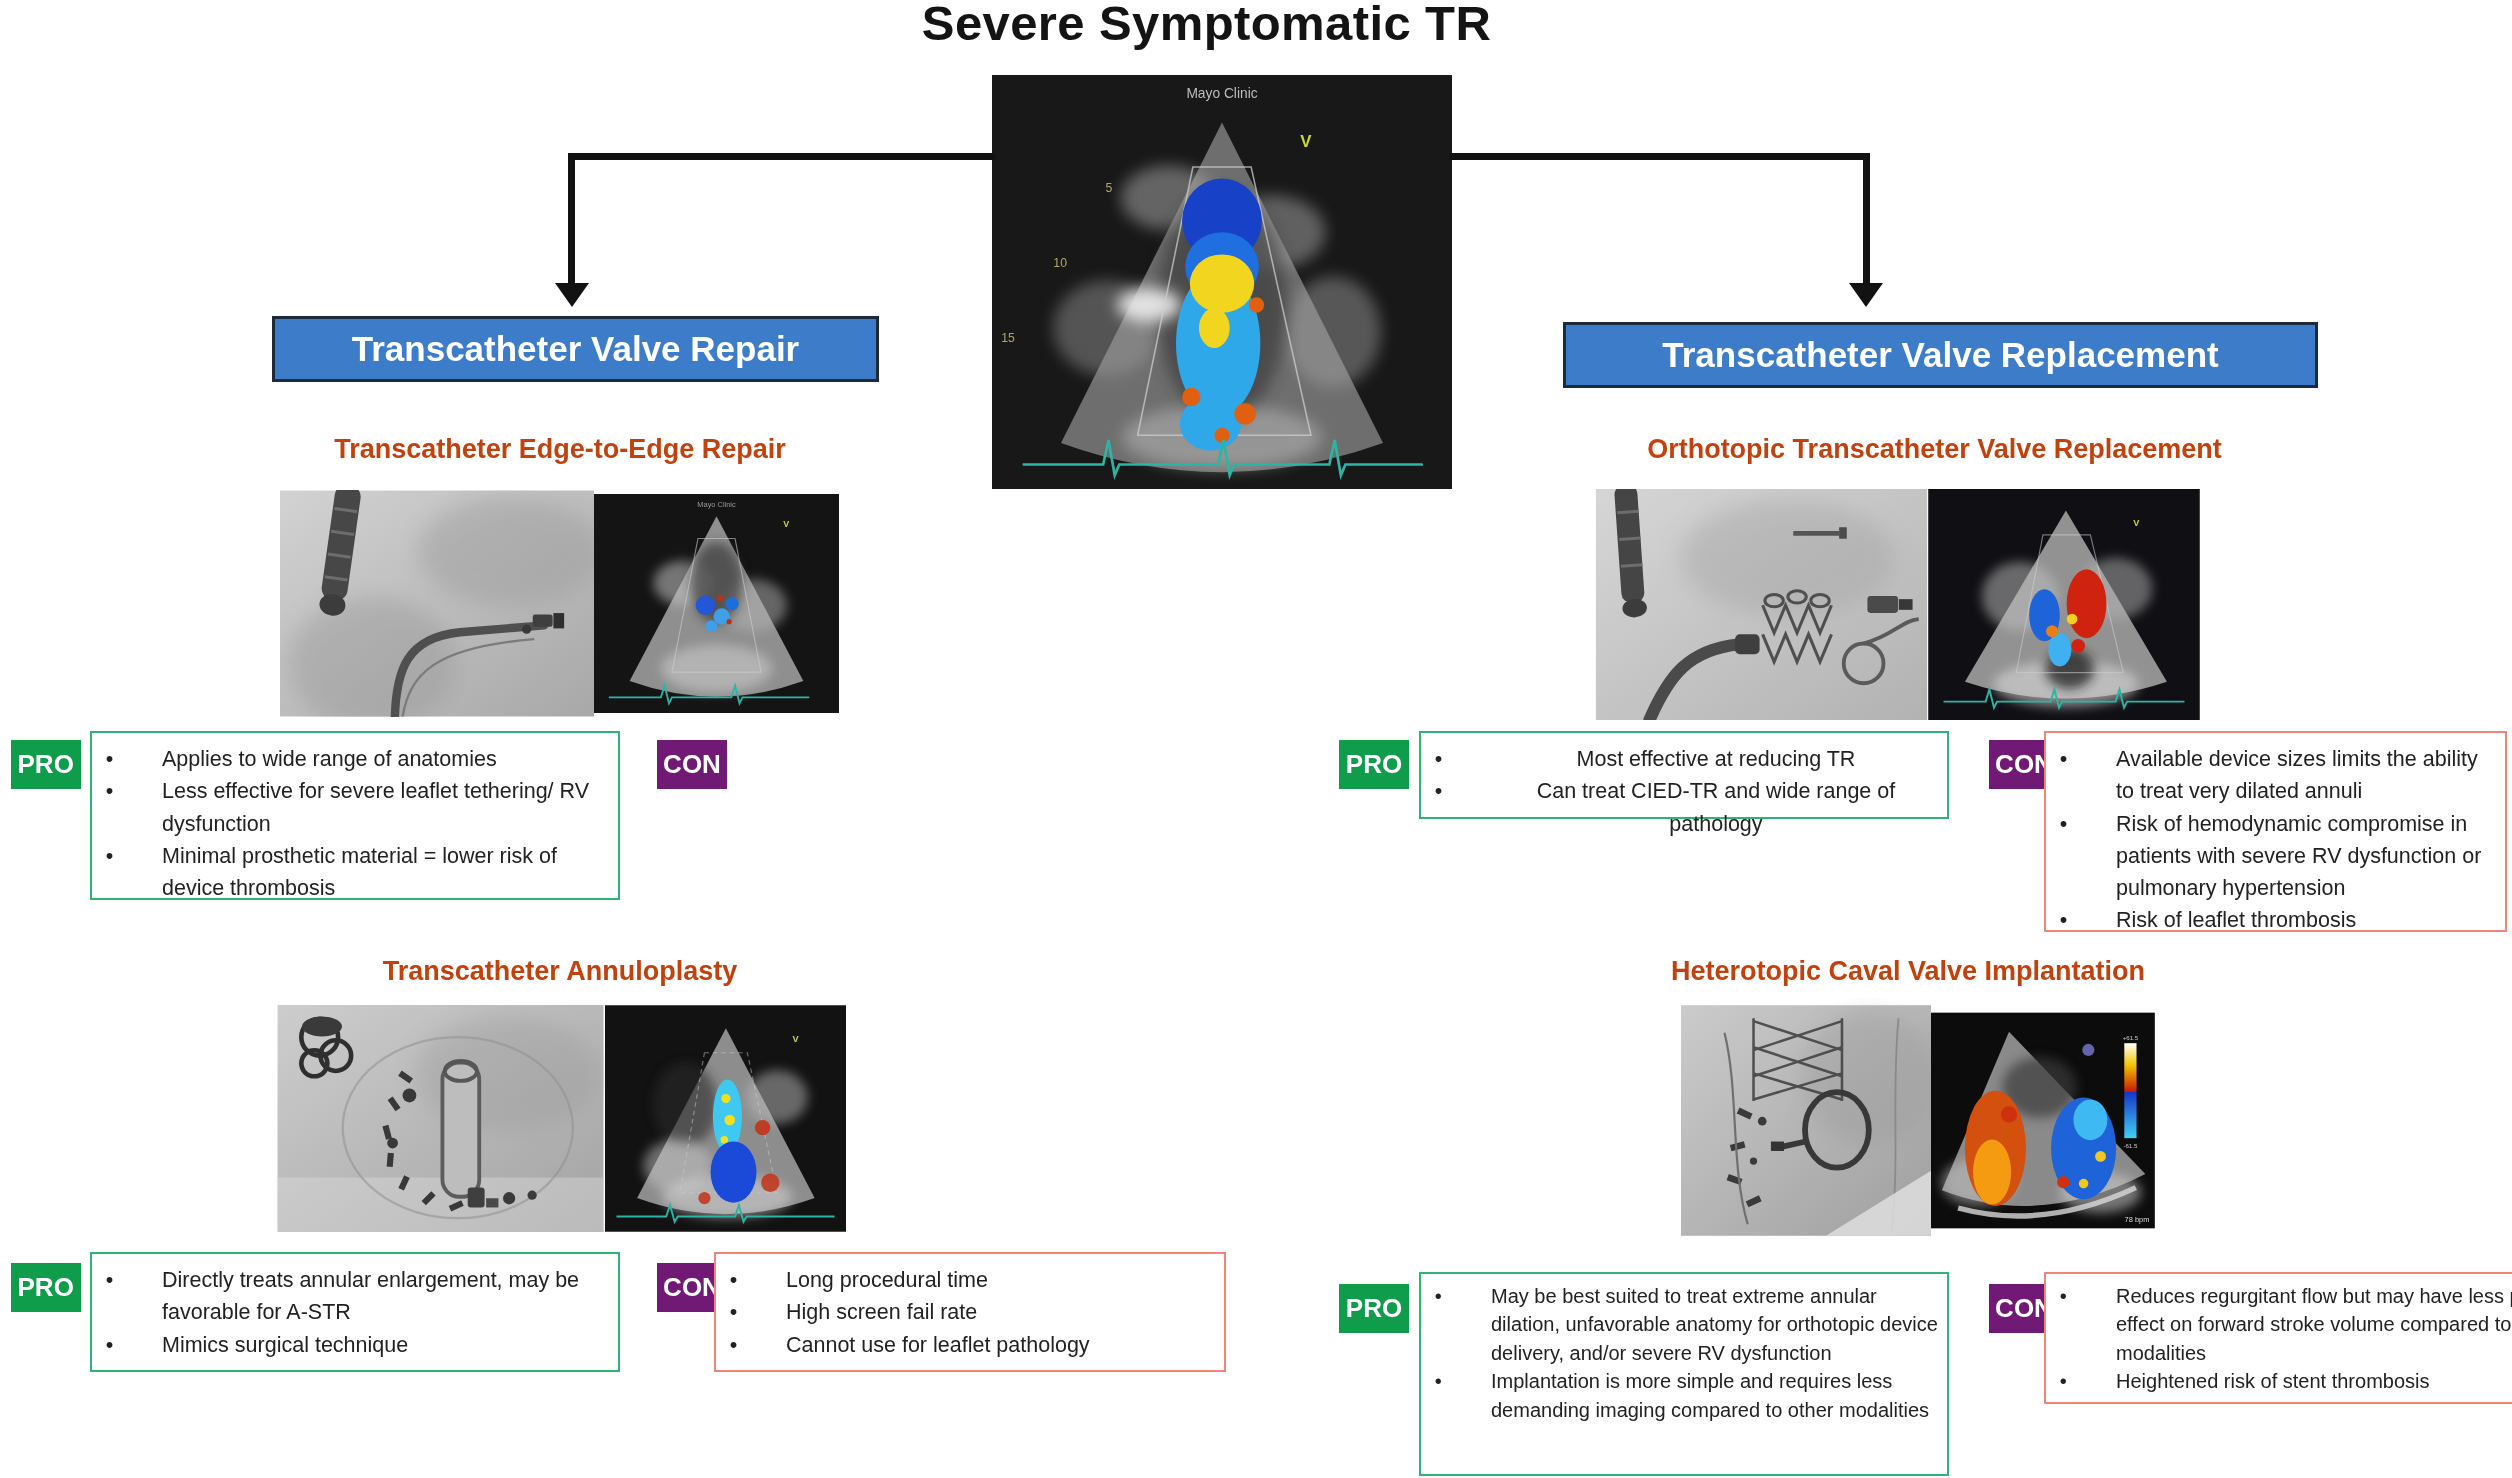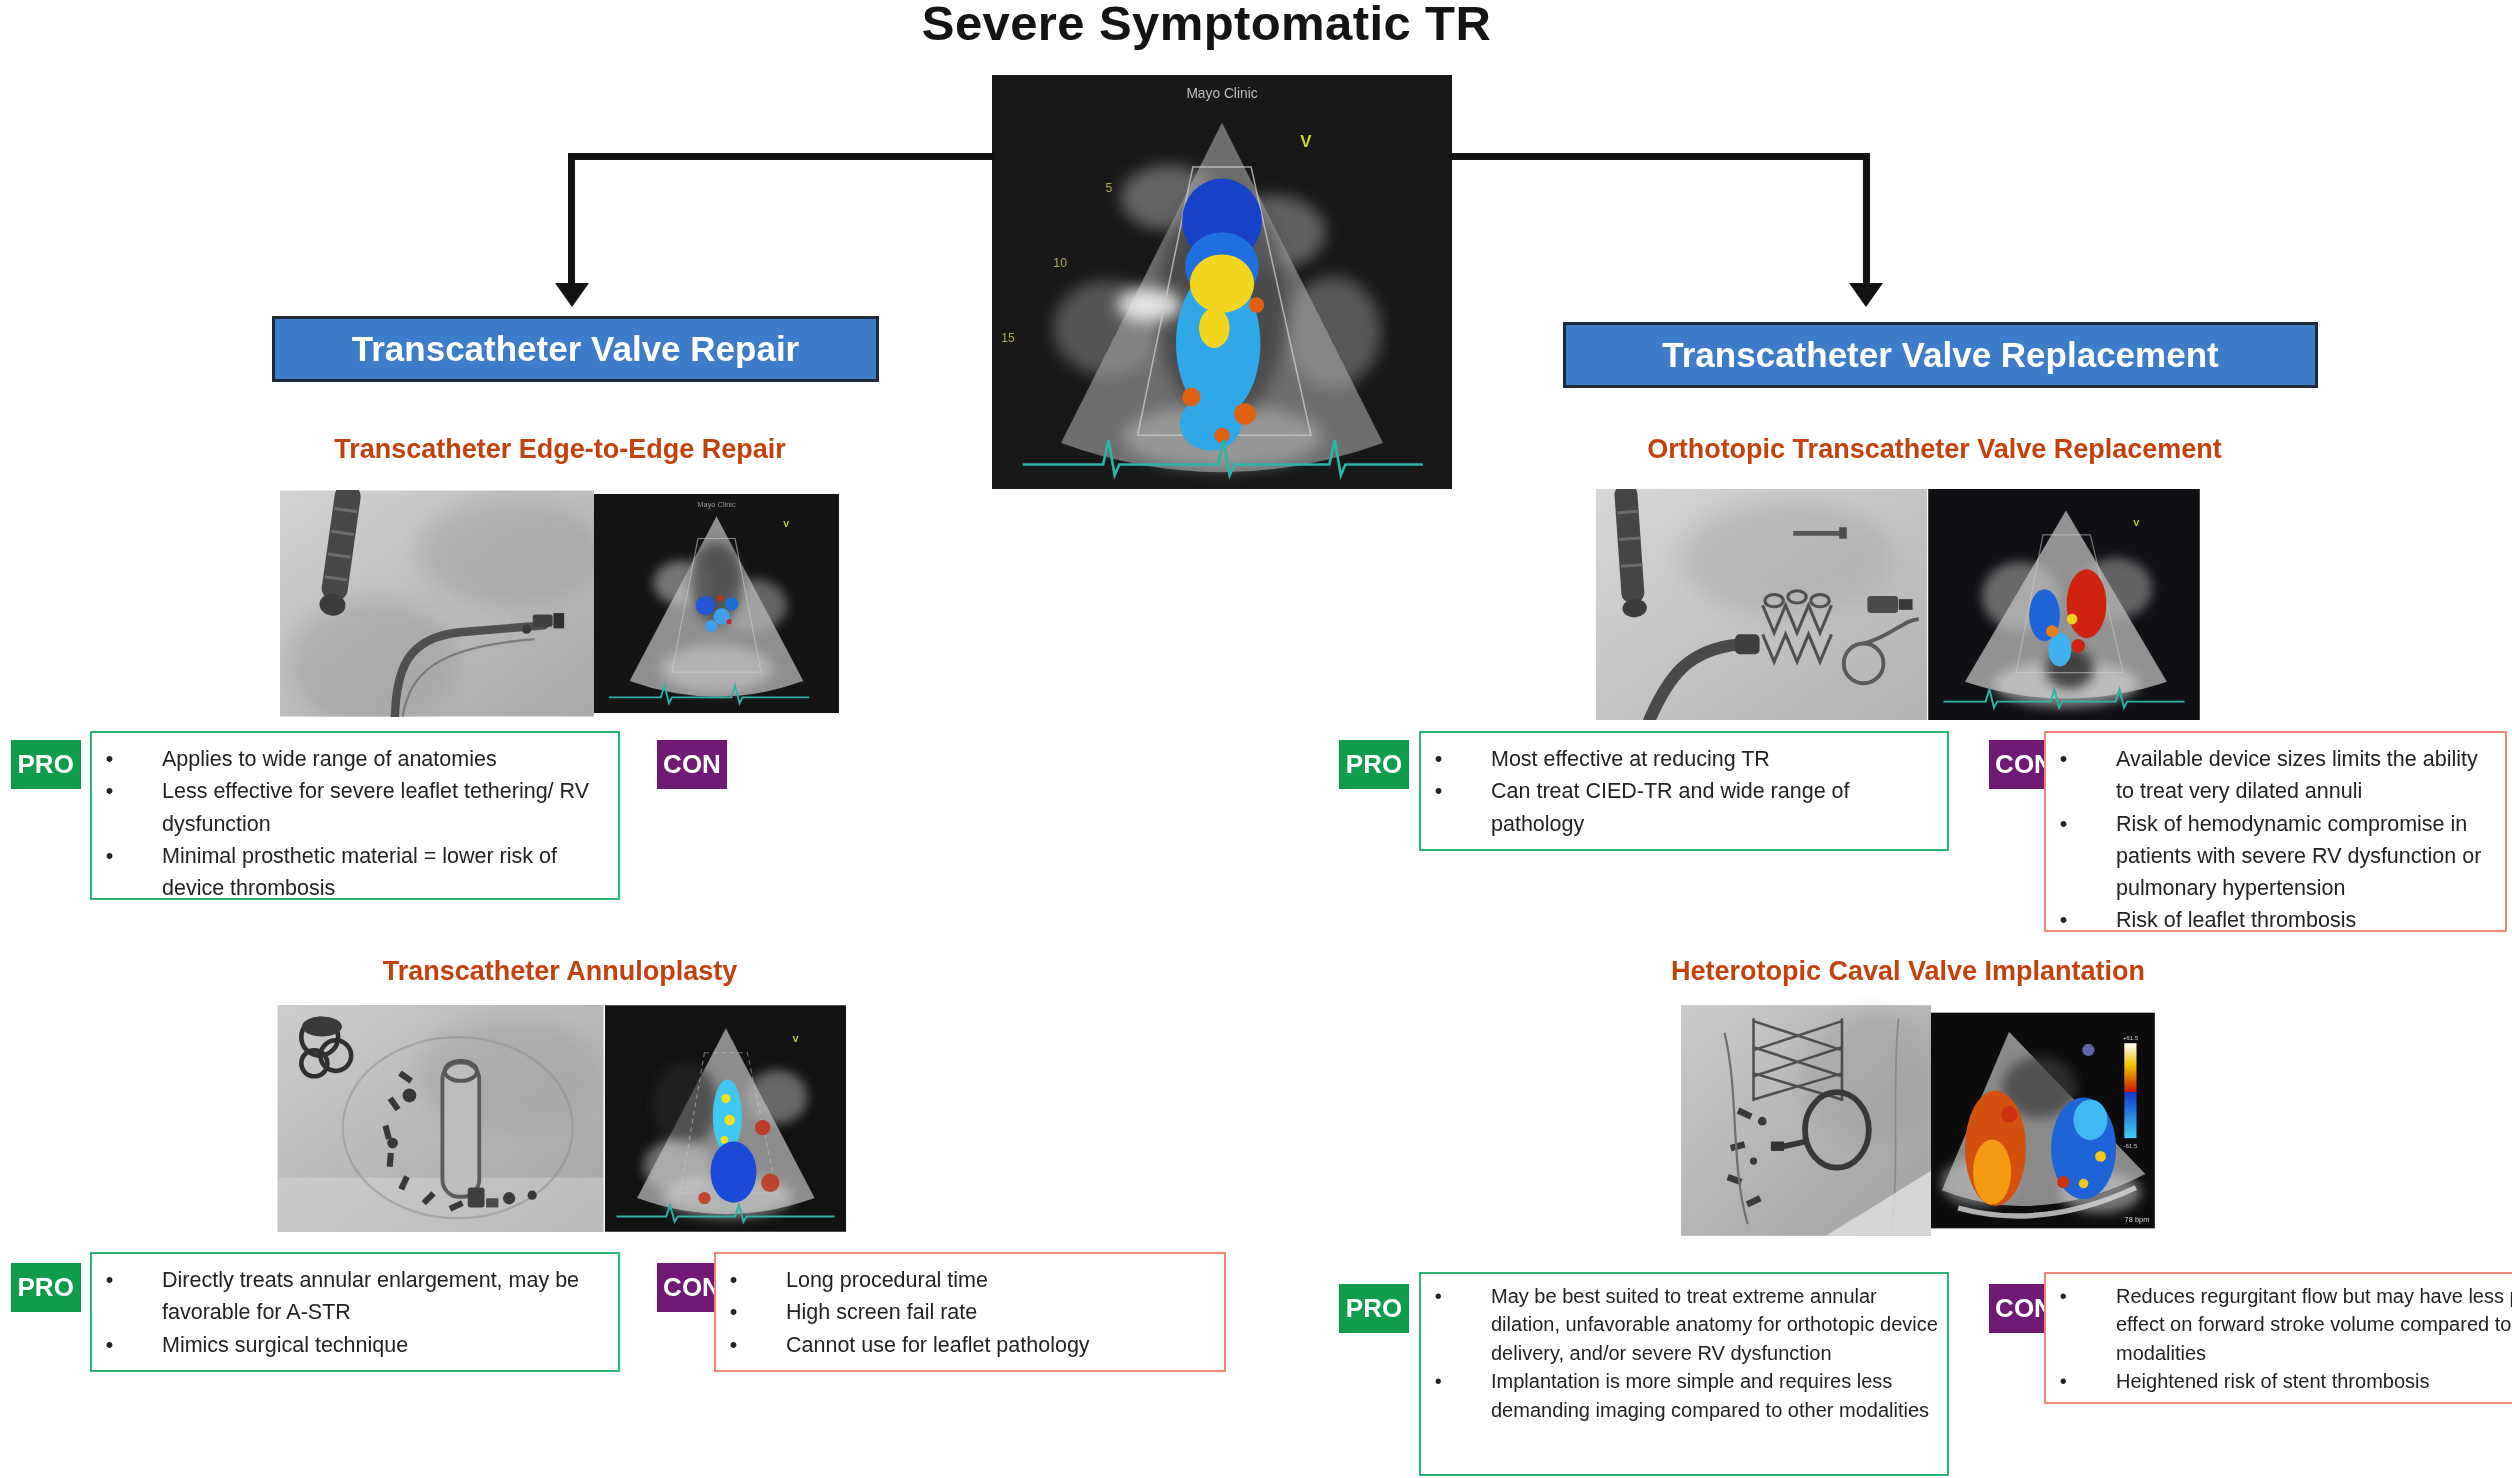--- a/index.html
+++ b/index.html
@@ -56,21 +56,21 @@
   .tag-hetero-pro { left:1339px; top:1284px; }
   .tag-hetero-con { left:1965px; top:1284px; }
 
   .txt-box { background:#ffffff; box-sizing:border-box; }
   .pro-box { border:2.3px solid #2db576; }
   .con-box { border:2.3px solid #f2857a; }
   .box-teer-pro   { left:90px;  top:731px;  width:530px; height:169px; }
   .box-teer-con   { left:714px;  top:729px;  width:512px; height:118px; }
   .box-annulo-pro { left:90px;  top:1252px; width:530px; height:120px; }
   .box-annulo-con { left:714px;  top:1252px; width:512px; height:120px; }
-  .box-ortho-pro  { left:1419px; top:731px;  width:530px; height:120px; }
+  .box-ortho-pro  { left:1419px; top:731px;  width:530px; height:88px;text-align:center; }
   .box-ortho-con  { left:2044px; top:731px;  width:463px; height:201px; }
   .box-hetero-pro { left:1419px; top:1272px; width:530px; height:204px; }
   .box-hetero-con { left:2044px; top:1272px; width:549px; height:132px; }
 
   ul.bullets { list-style:none; margin:0; padding:10px 6.1px 10px 0;
                font-size:21.5px; line-height:1.5; color:#222; }
   ul.bullets li { position:relative; padding-left:70px; }
   ul.bullets li::before { content:"\2022"; position:absolute; left:13.8px; top:0; color:#222; }
   .small ul.bullets { font-size:20px; line-height:1.43; padding-top:7.7px; }
 </style>

